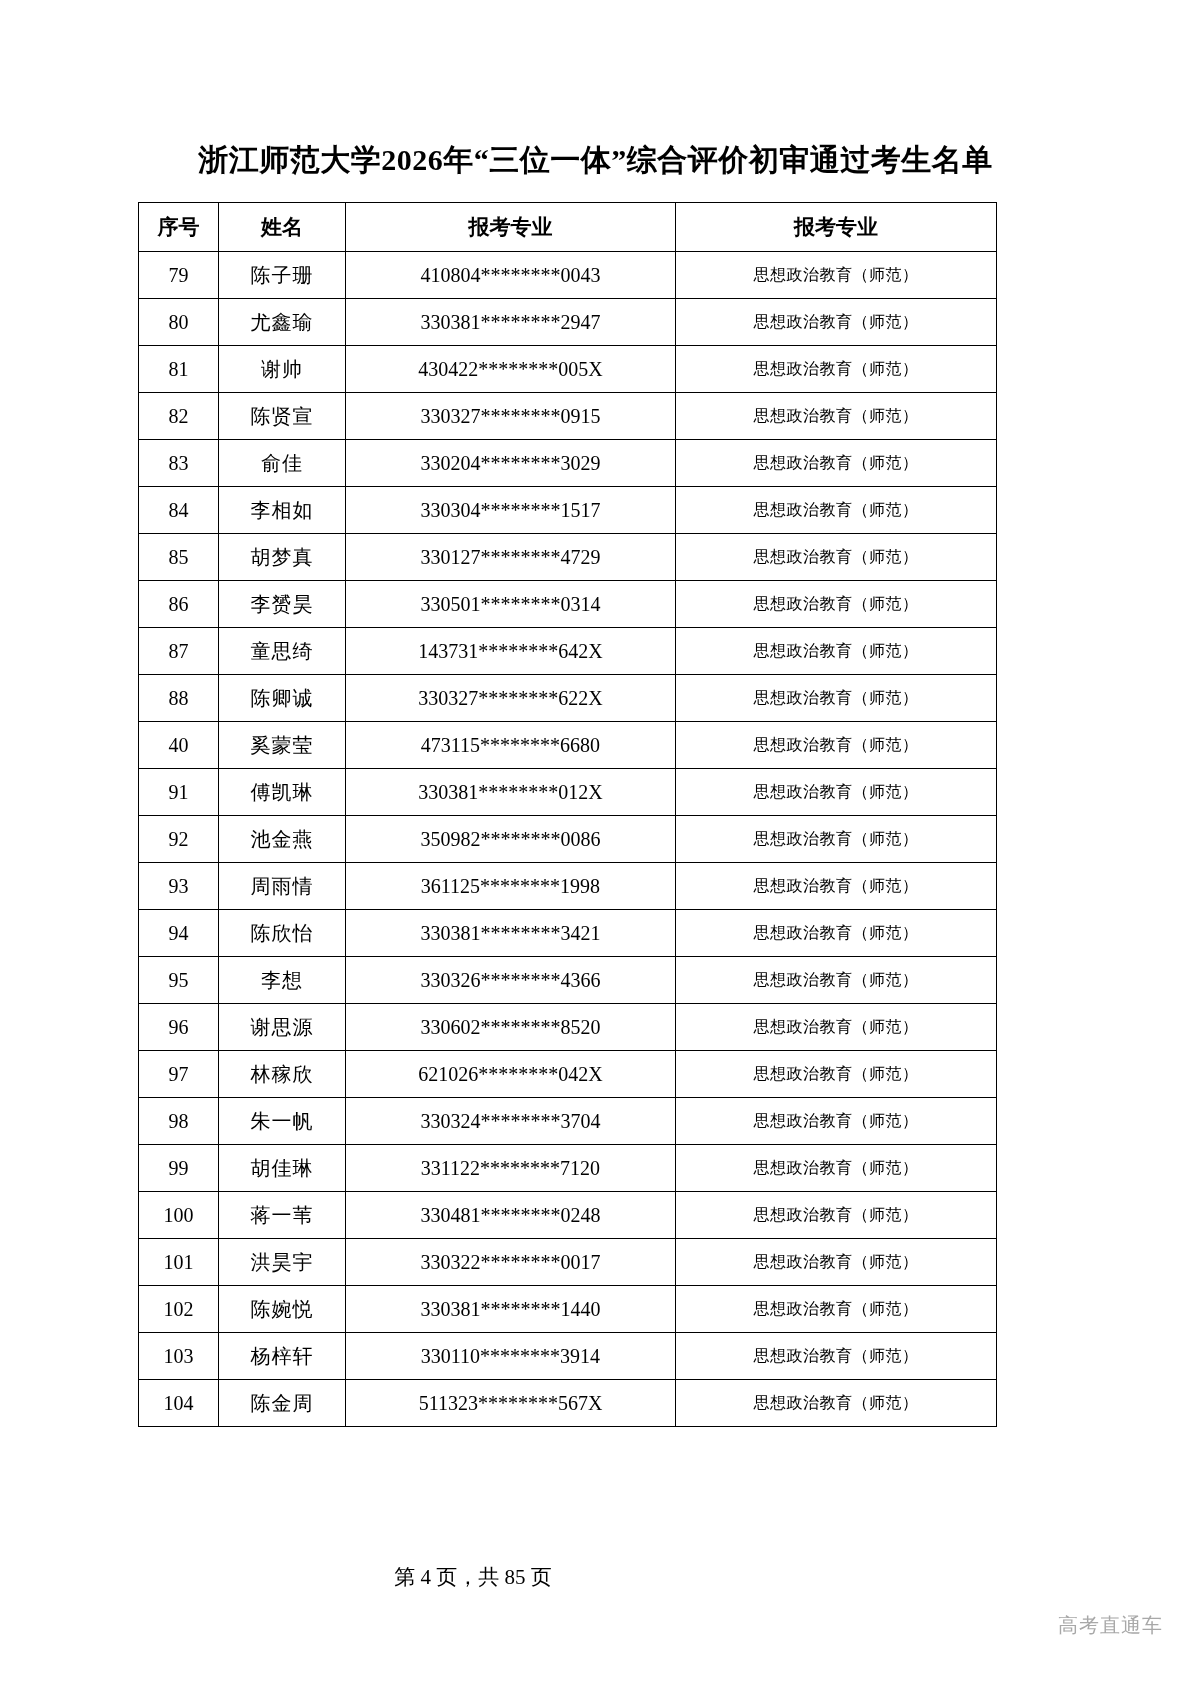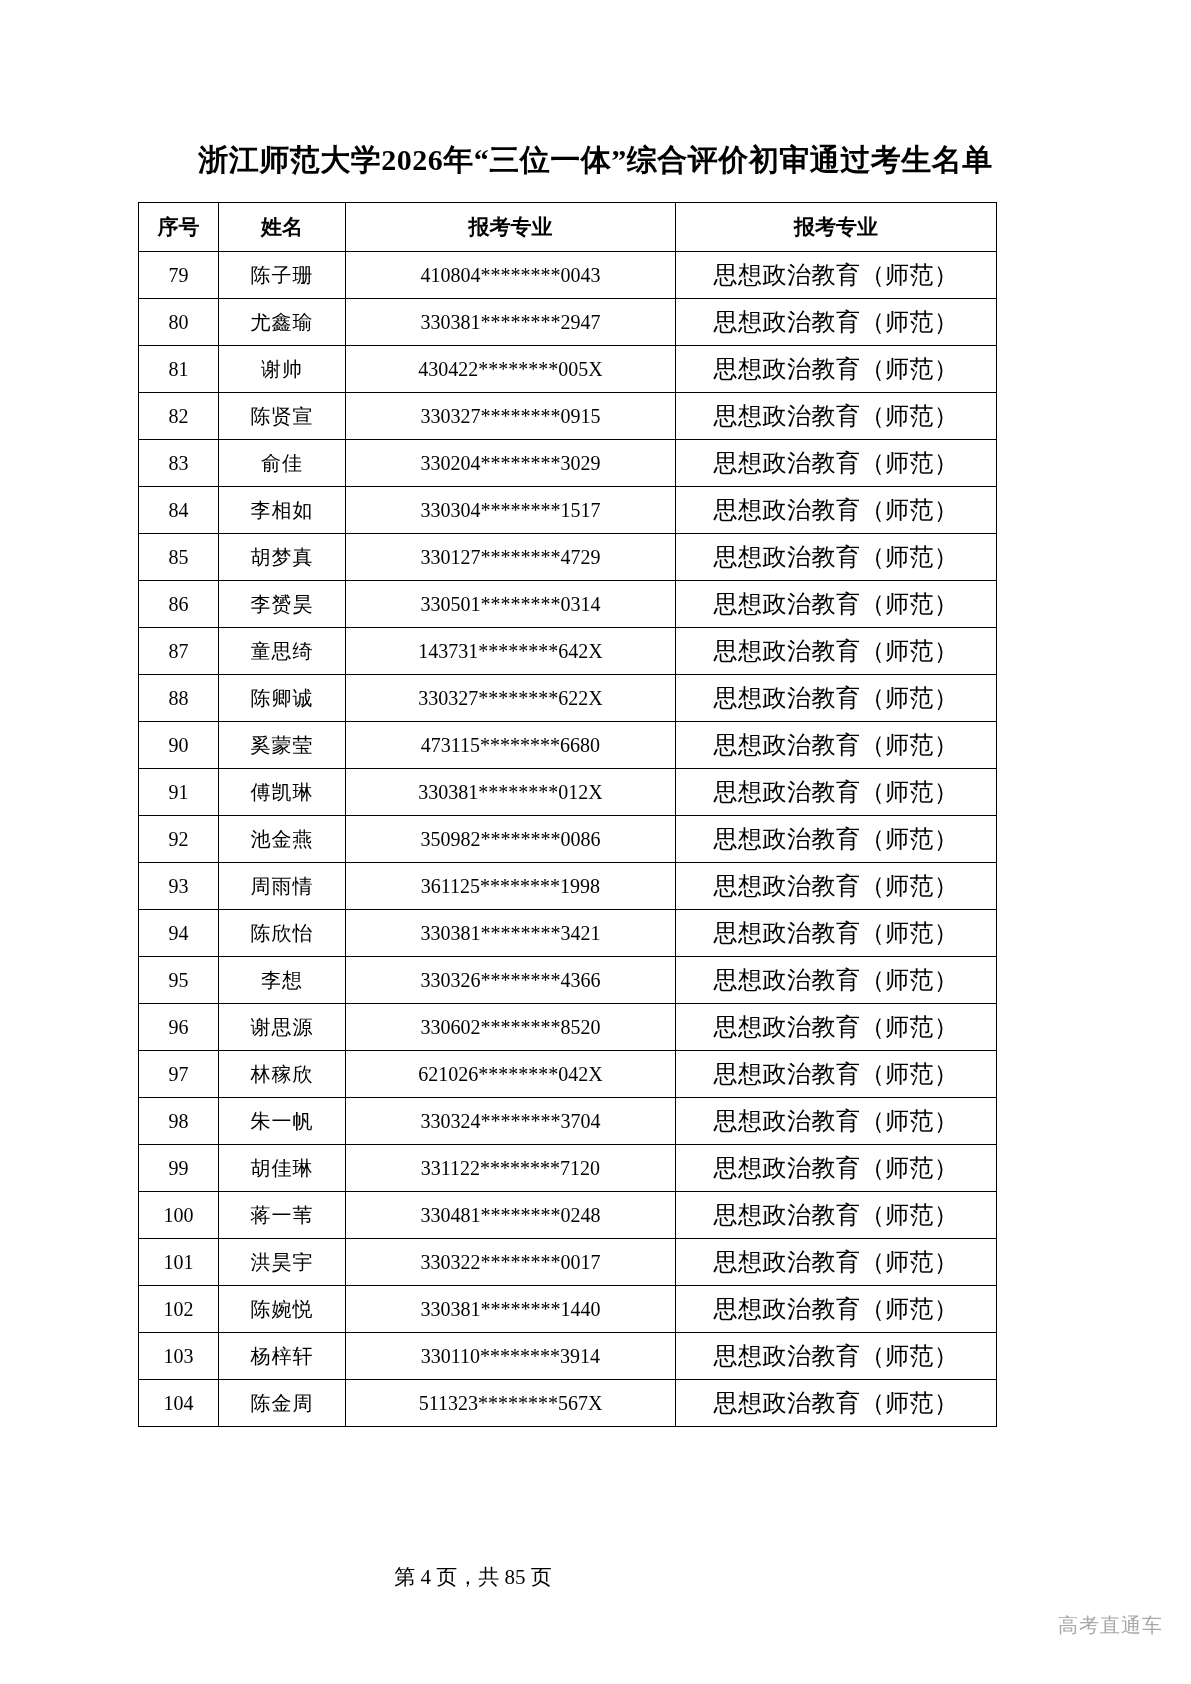--- a/index.html
+++ b/index.html
@@ -72,21 +72,21 @@
   table.roster td.cell-name {
     font-size: 20px;
     letter-spacing: 1px;
     font-family: Liberation Mono, monospace;
   }
   table.roster td.cell-id {
     font-size: 20px;
     letter-spacing: 0px;
   }
   table.roster td.cell-major {
-    font-size: 24px;
+    font-size: 16px;
     letter-spacing: 0.5px;
     font-family: Liberation Mono, monospace;
   }
   .page-footer {
     position: absolute;
     left: 0;
     top: 1563px;
     width: 946px;
     text-align: center;
     font-size: 21px;
@@ -181,21 +181,21 @@
             <td class="cell-id">143731********642X</td>
             <td class="cell-major">思想政治教育（师范）</td>
           </tr>
           <tr>
             <td class="cell-idx">88</td>
             <td class="cell-name">陈卿诚</td>
             <td class="cell-id">330327********622X</td>
             <td class="cell-major">思想政治教育（师范）</td>
           </tr>
           <tr>
-            <td class="cell-idx">90</td>
+            <td class="cell-idx">40</td>
             <td class="cell-name">奚蒙莹</td>
             <td class="cell-id">473115********6680</td>
             <td class="cell-major">思想政治教育（师范）</td>
           </tr>
           <tr>
             <td class="cell-idx">91</td>
             <td class="cell-name">傅凯琳</td>
             <td class="cell-id">330381********012X</td>
             <td class="cell-major">思想政治教育（师范）</td>
           </tr>

